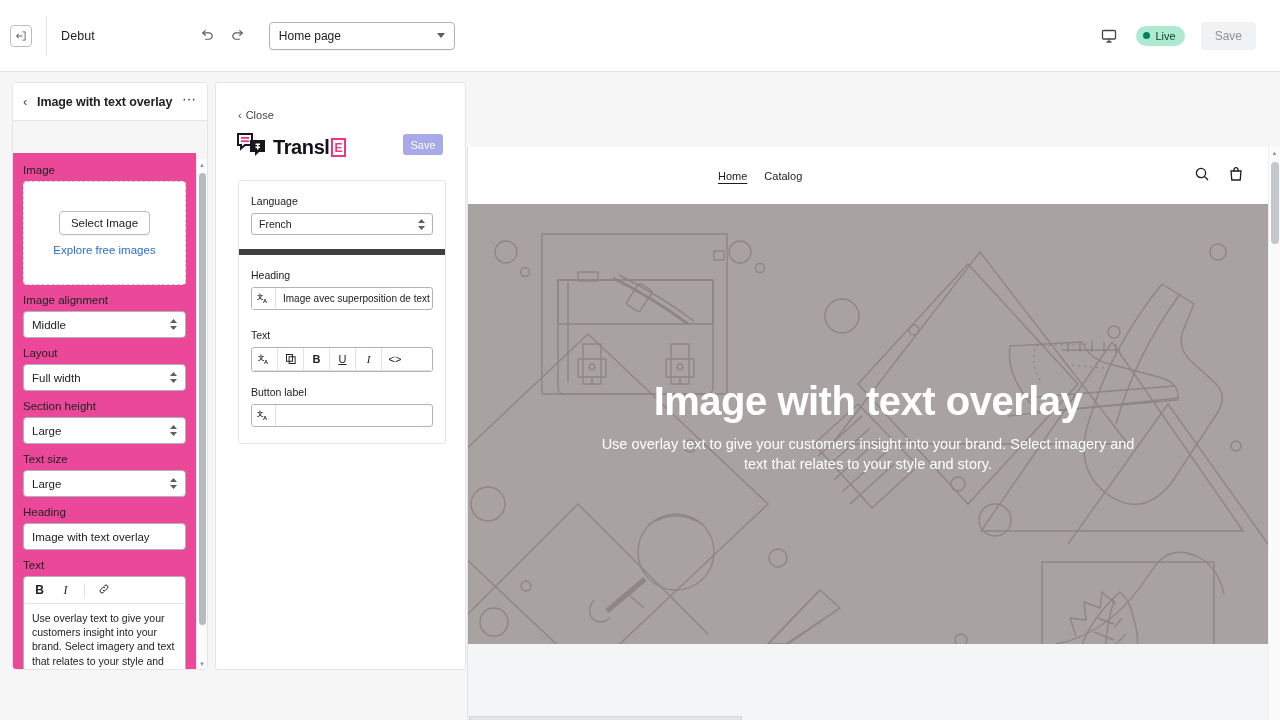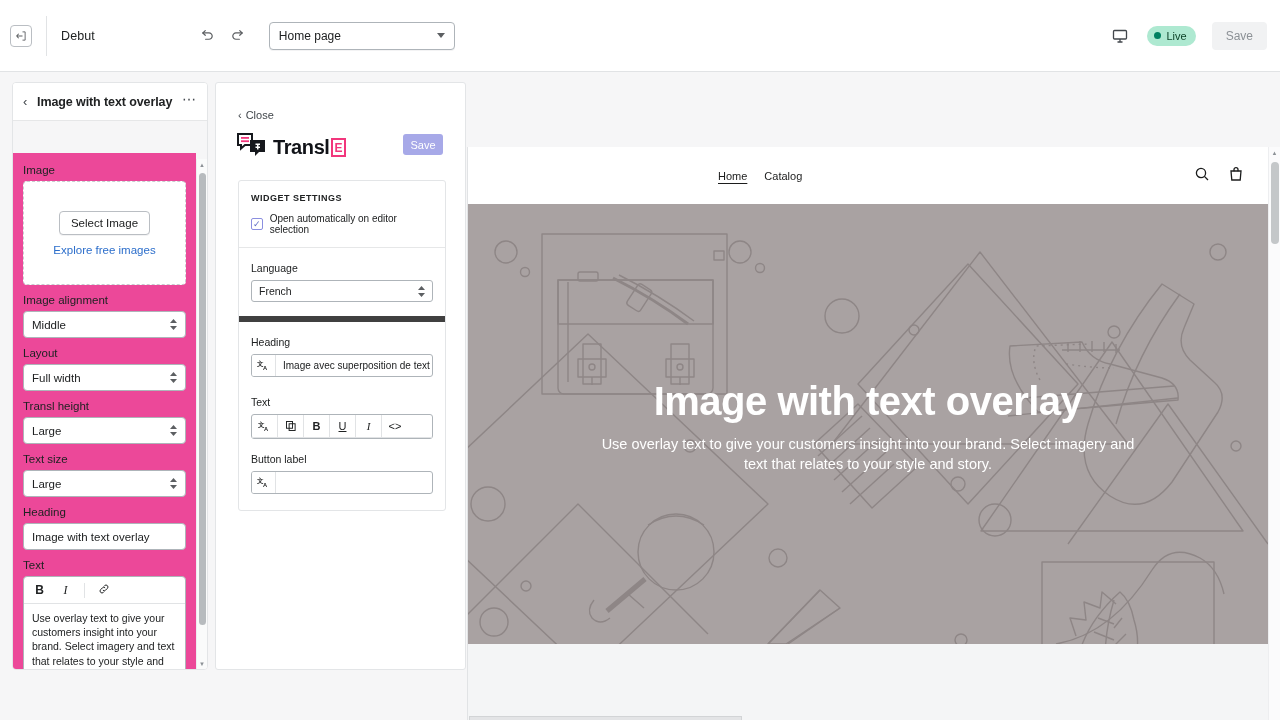--- a/index.html
+++ b/index.html
@@ -42,21 +42,21 @@
     display: flex; align-items: center; padding: 0 9px;
     font-size: 12px; color: #202223; cursor: pointer;
     box-shadow: 0 1px 0 rgba(22,29,37,.05);
   }
   #page-select .caret {
     margin-left: auto; width: 0; height: 0;
     border-left: 4px solid transparent; border-right: 4px solid transparent;
     border-top: 5px solid #5c5f62;
   }
   #topbar-right {
-    margin-left: auto; display: flex; align-items: center; padding-right: 13px;
+    margin-left: auto; display: flex; align-items: center; padding-right: 24px;
   }
   #preview-device-btn {
     width: 26px; height: 26px; display: flex; align-items: center;
     justify-content: center; color: #42474c; cursor: pointer; margin-right: 14px;
   }
   #live-badge {
     height: 20px; padding: 0 9px 0 7px; border-radius: 10px;
     background: #aee9d1; color: #0d4429; font-size: 11px;
     display: flex; align-items: center; gap: 5px; font-weight: 400;
   }
@@ -376,21 +376,21 @@
         <div class="select-box">
           <span>Full width</span>
           <span class="stepper">
             <svg width="7" height="11" viewBox="0 0 7 11" fill="#5c5f62">
                 <polygon points="3.5,0 7,4 0,4"></polygon>
                 <polygon points="3.5,11 7,7 0,7"></polygon>
               </svg>
           </span>
         </div>
 
-        <div class="field-label">Transl height</div>
+        <div class="field-label">Section height</div>
         <div class="select-box">
           <span>Large</span>
           <span class="stepper">
             <svg width="7" height="11" viewBox="0 0 7 11" fill="#5c5f62">
                 <polygon points="3.5,0 7,4 0,4"></polygon>
                 <polygon points="3.5,11 7,7 0,7"></polygon>
               </svg>
           </span>
         </div>
 
@@ -450,27 +450,20 @@
         </svg>
       </span>
       <span id="tp-logo-text">
         <span>Transl</span><span id="tp-logo-e">E</span>
       </span>
     </div>
 
     <div id="tp-save">Save</div>
 
     <div id="tp-card">
-      <div id="tp-widget-settings">
-        <div class="tp-section-title">WIDGET SETTINGS</div>
-        <div class="tp-checkrow">
-          <span class="tp-checkbox">✓</span>
-          <span class="tp-checklabel">Open automatically on editor selection</span>
-        </div>
-      </div>
 
       <div id="tp-lang-block">
         <div class="tp-label">Language</div>
         <div class="tp-select">
           <span>French</span>
           <span class="stepper">
             <svg width="7" height="11" viewBox="0 0 7 11" fill="#5c5f62">
                 <polygon points="3.5,0 7,4 0,4"></polygon>
                 <polygon points="3.5,11 7,7 0,7"></polygon>
               </svg>

